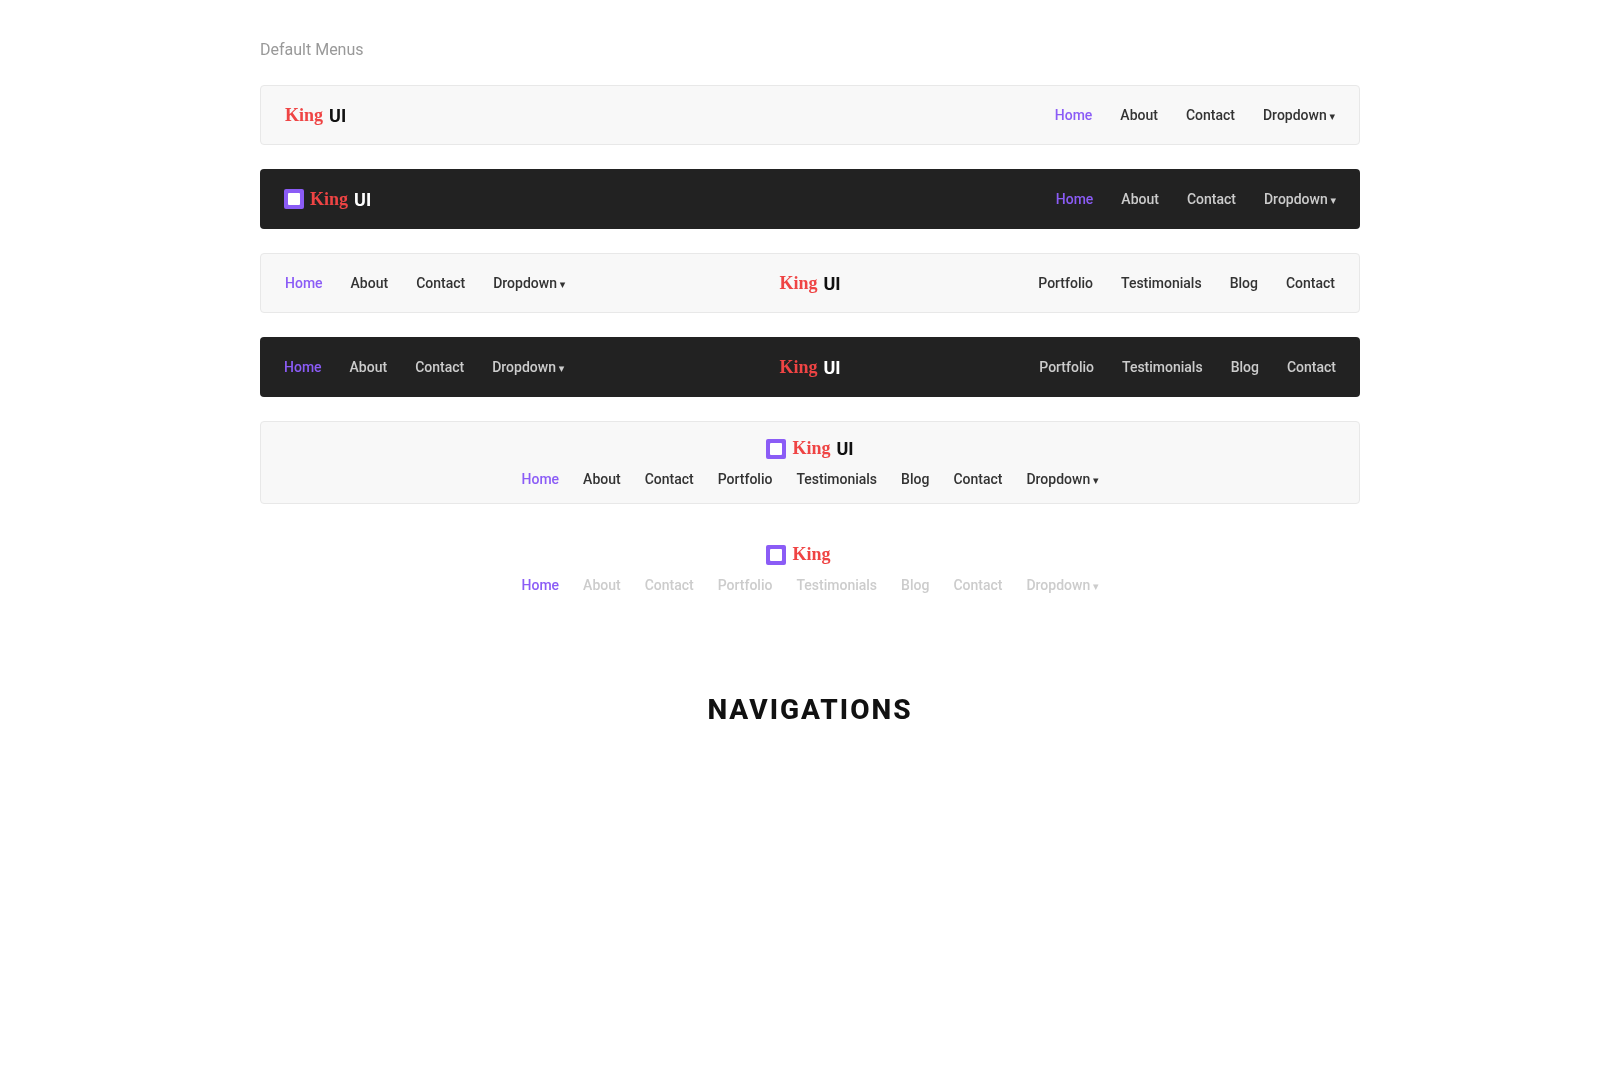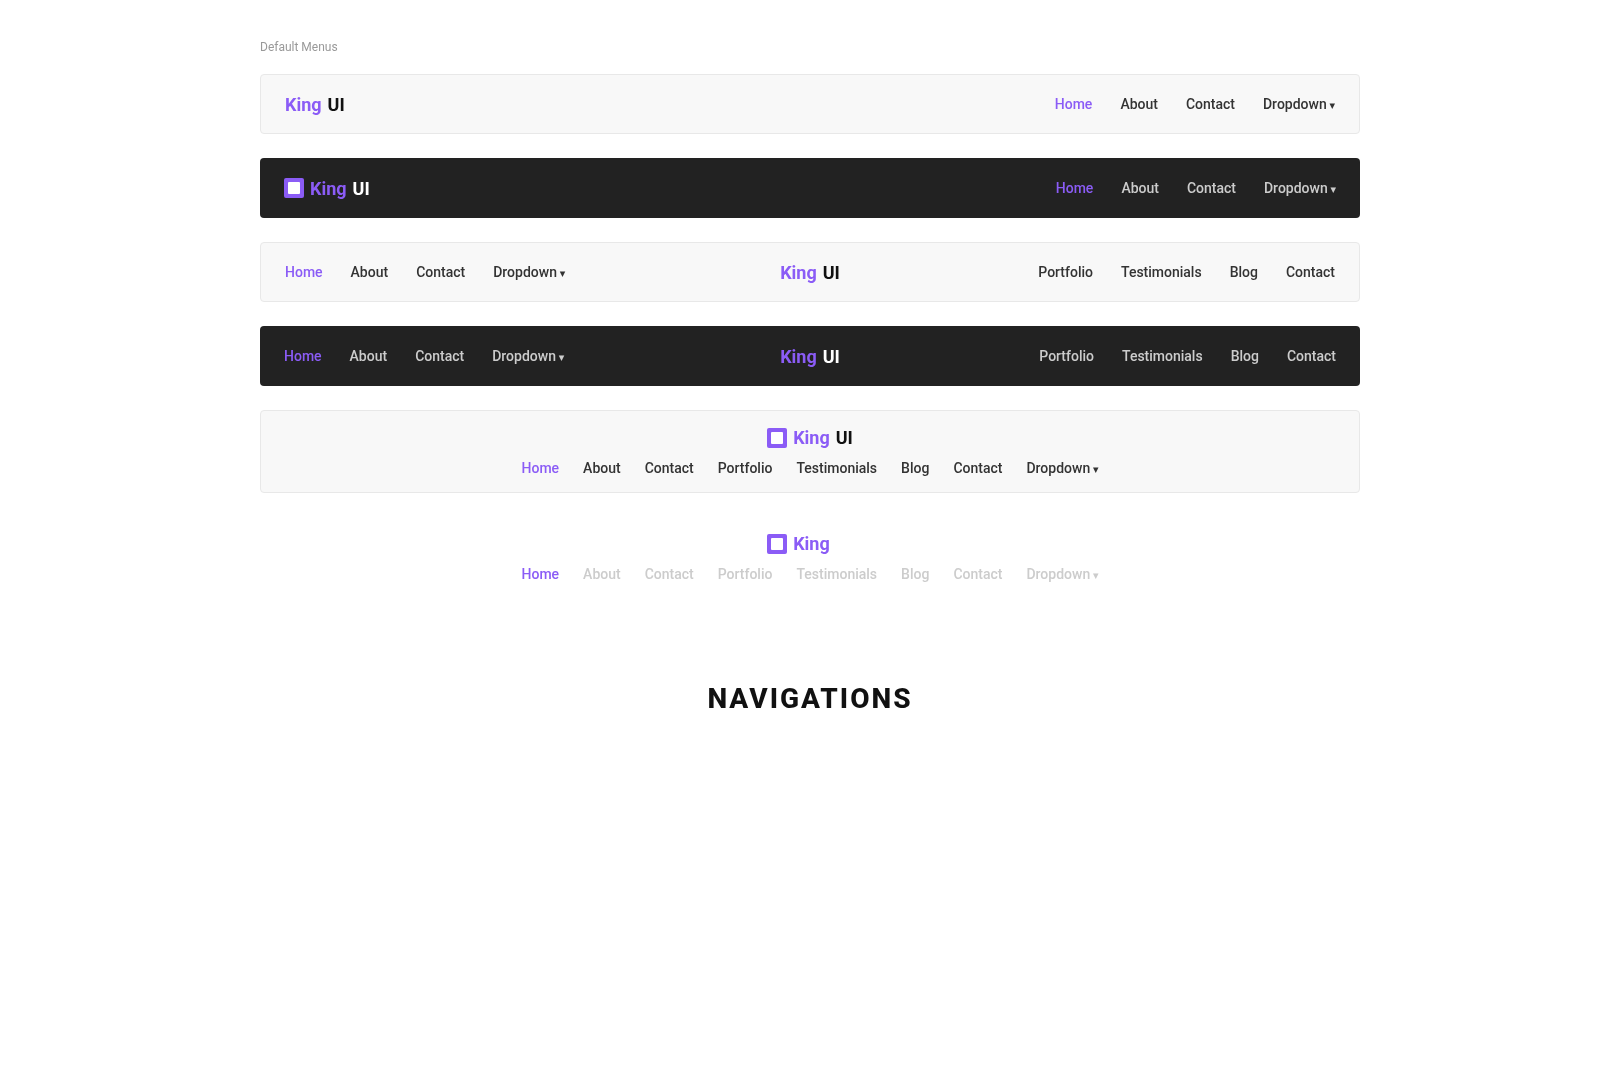--- a/index.html
+++ b/index.html
@@ -20,23 +20,23 @@
     .main-title {
       text-align: center;
       font-size: 28px;
       font-weight: 800;
       letter-spacing: 2px;
       color: #111;
       margin-bottom: 40px;
     }
 
     .section-label {
-      font-size: 12px;
+      font-size: 16px;
       color: #999;
-      margin-bottom: 20px;
+      margin-bottom: 26px;
       font-weight: 400;
     }
 
     .nav-demos {
       display: flex;
       flex-direction: column;
       gap: 24px;
     }
 
     
@@ -62,21 +62,22 @@
       display: flex;
       align-items: center;
       gap: 6px;
       font-size: 18px;
       font-weight: 700;
       text-decoration: none;
       white-space: nowrap;
     }
 
     .brand-king {
-      color: #8b5cf6;
+      color: #ef4444;
+      font-family: Liberation Serif, serif;
     }
 
     .brand-ui {
       color: #111;
     }
 
     .brand-ui-dark {
       color: #fff;
     }
 

